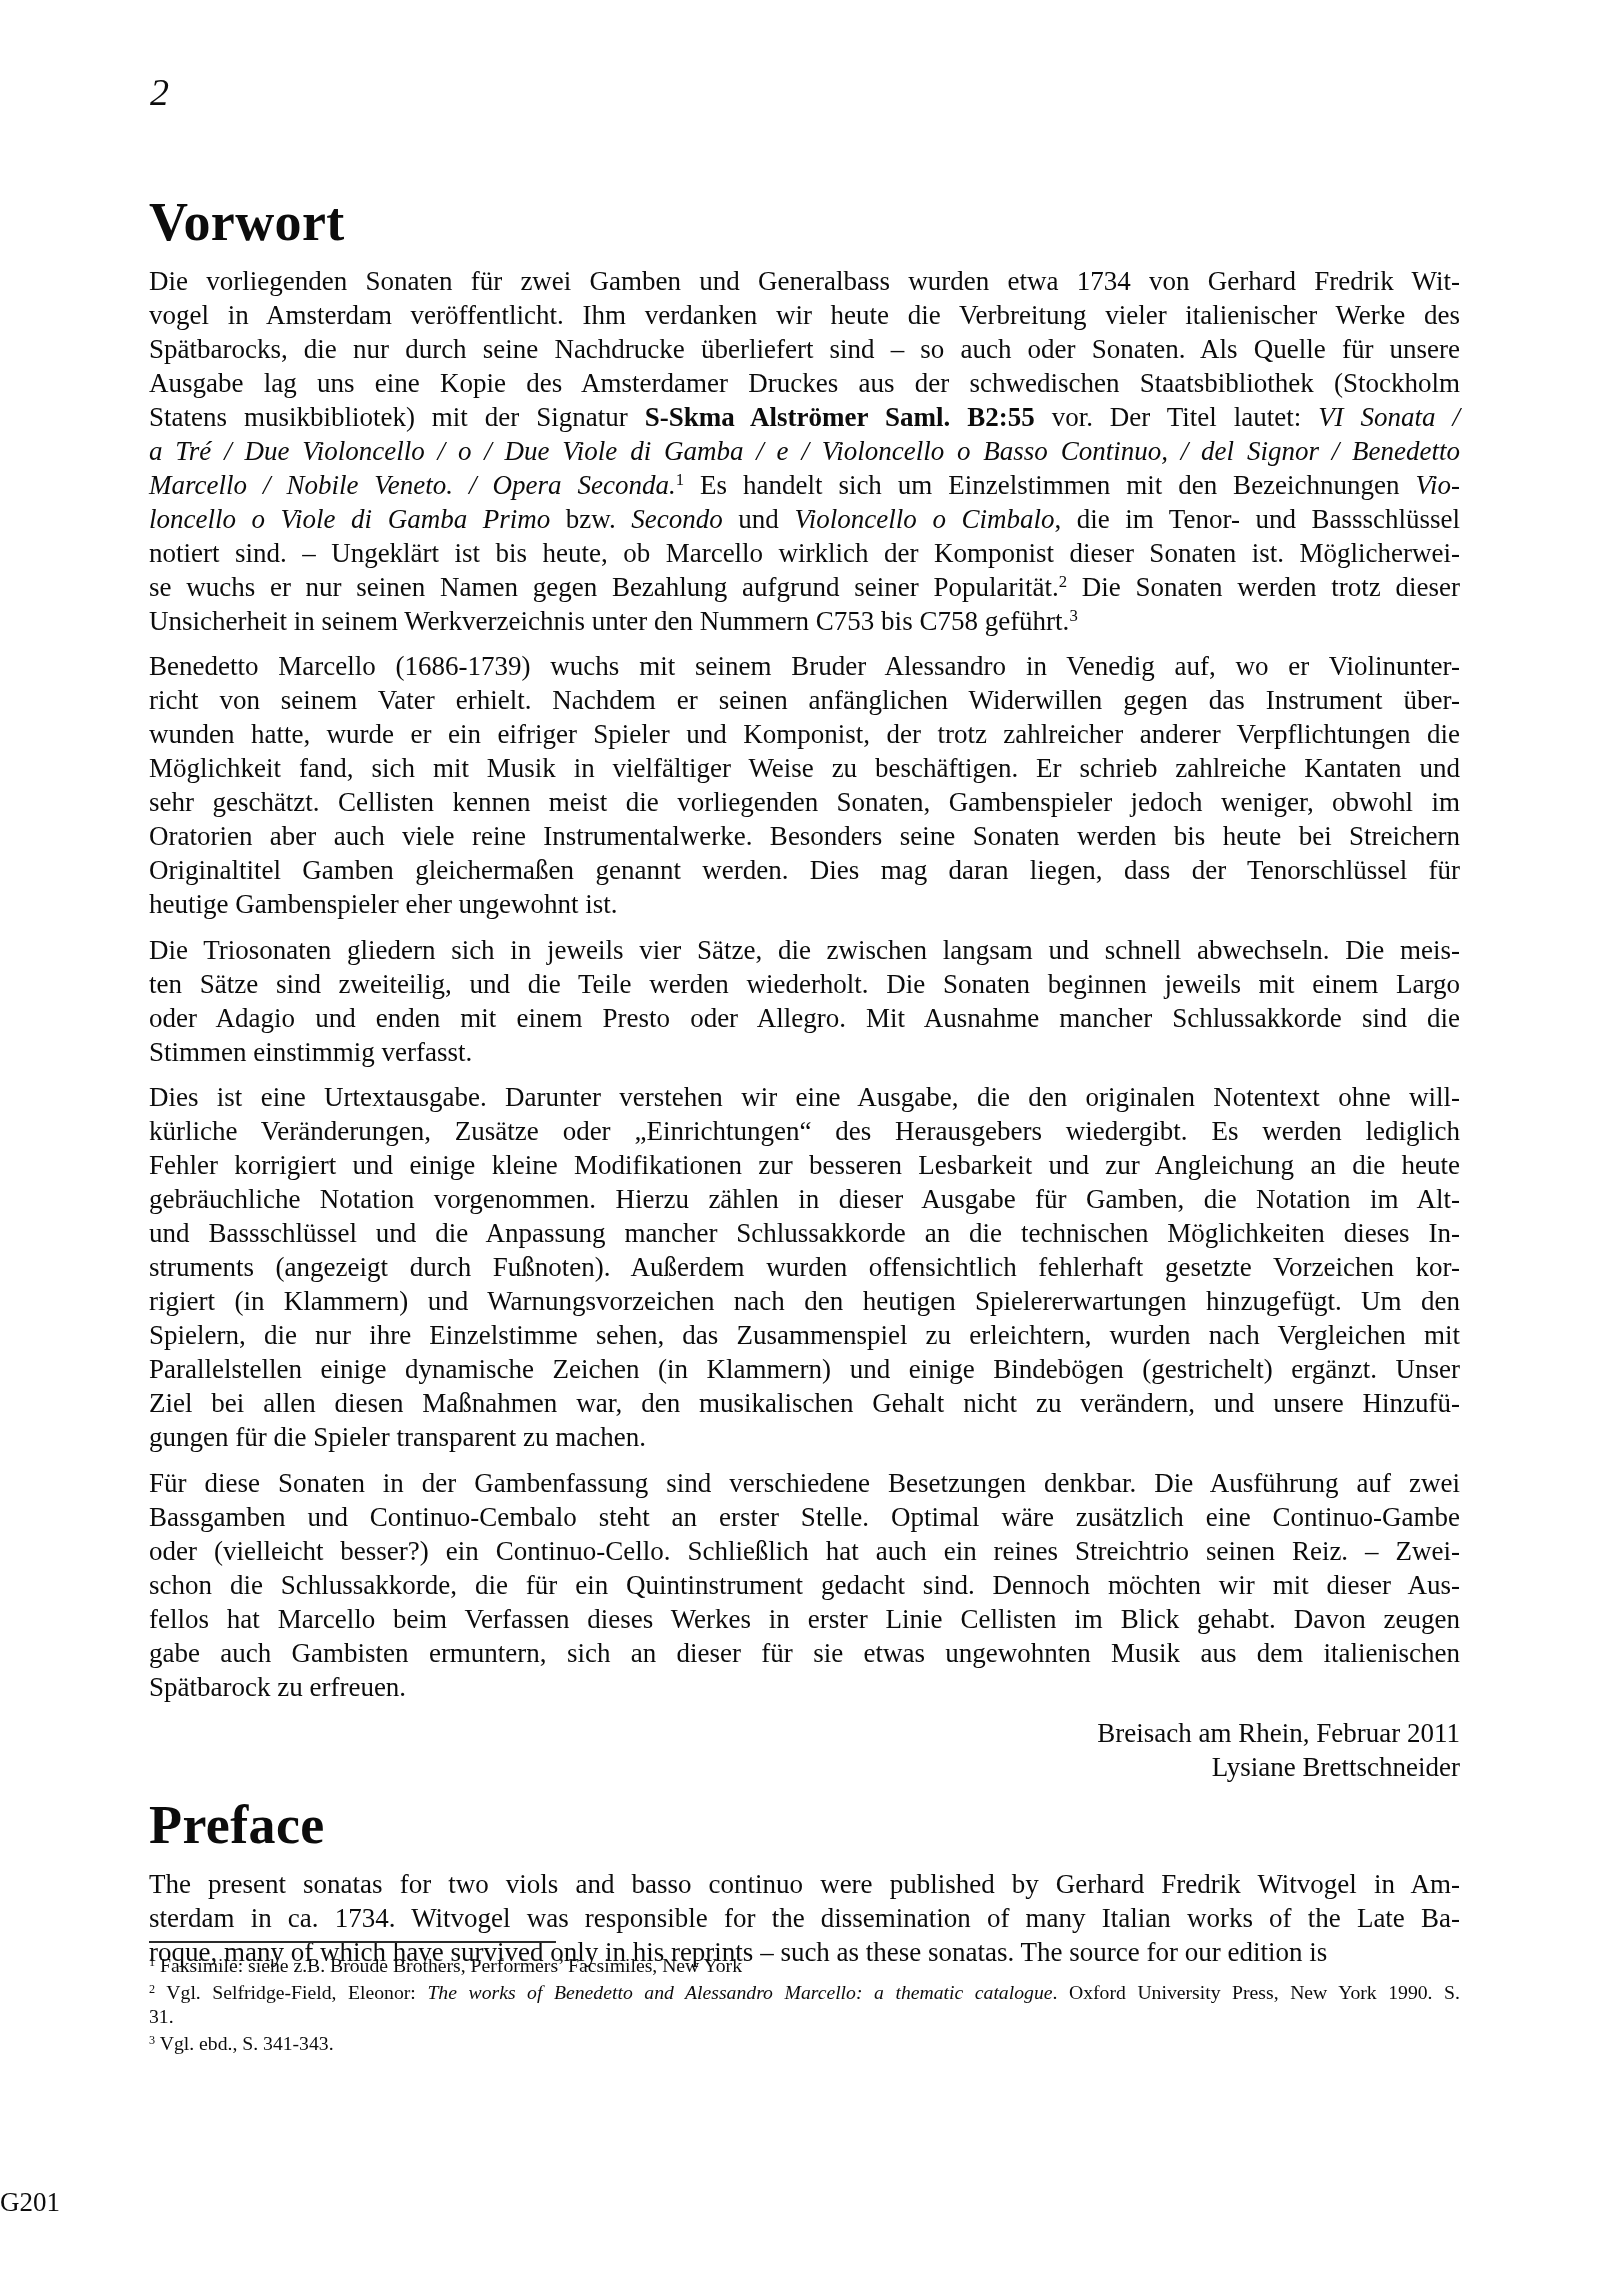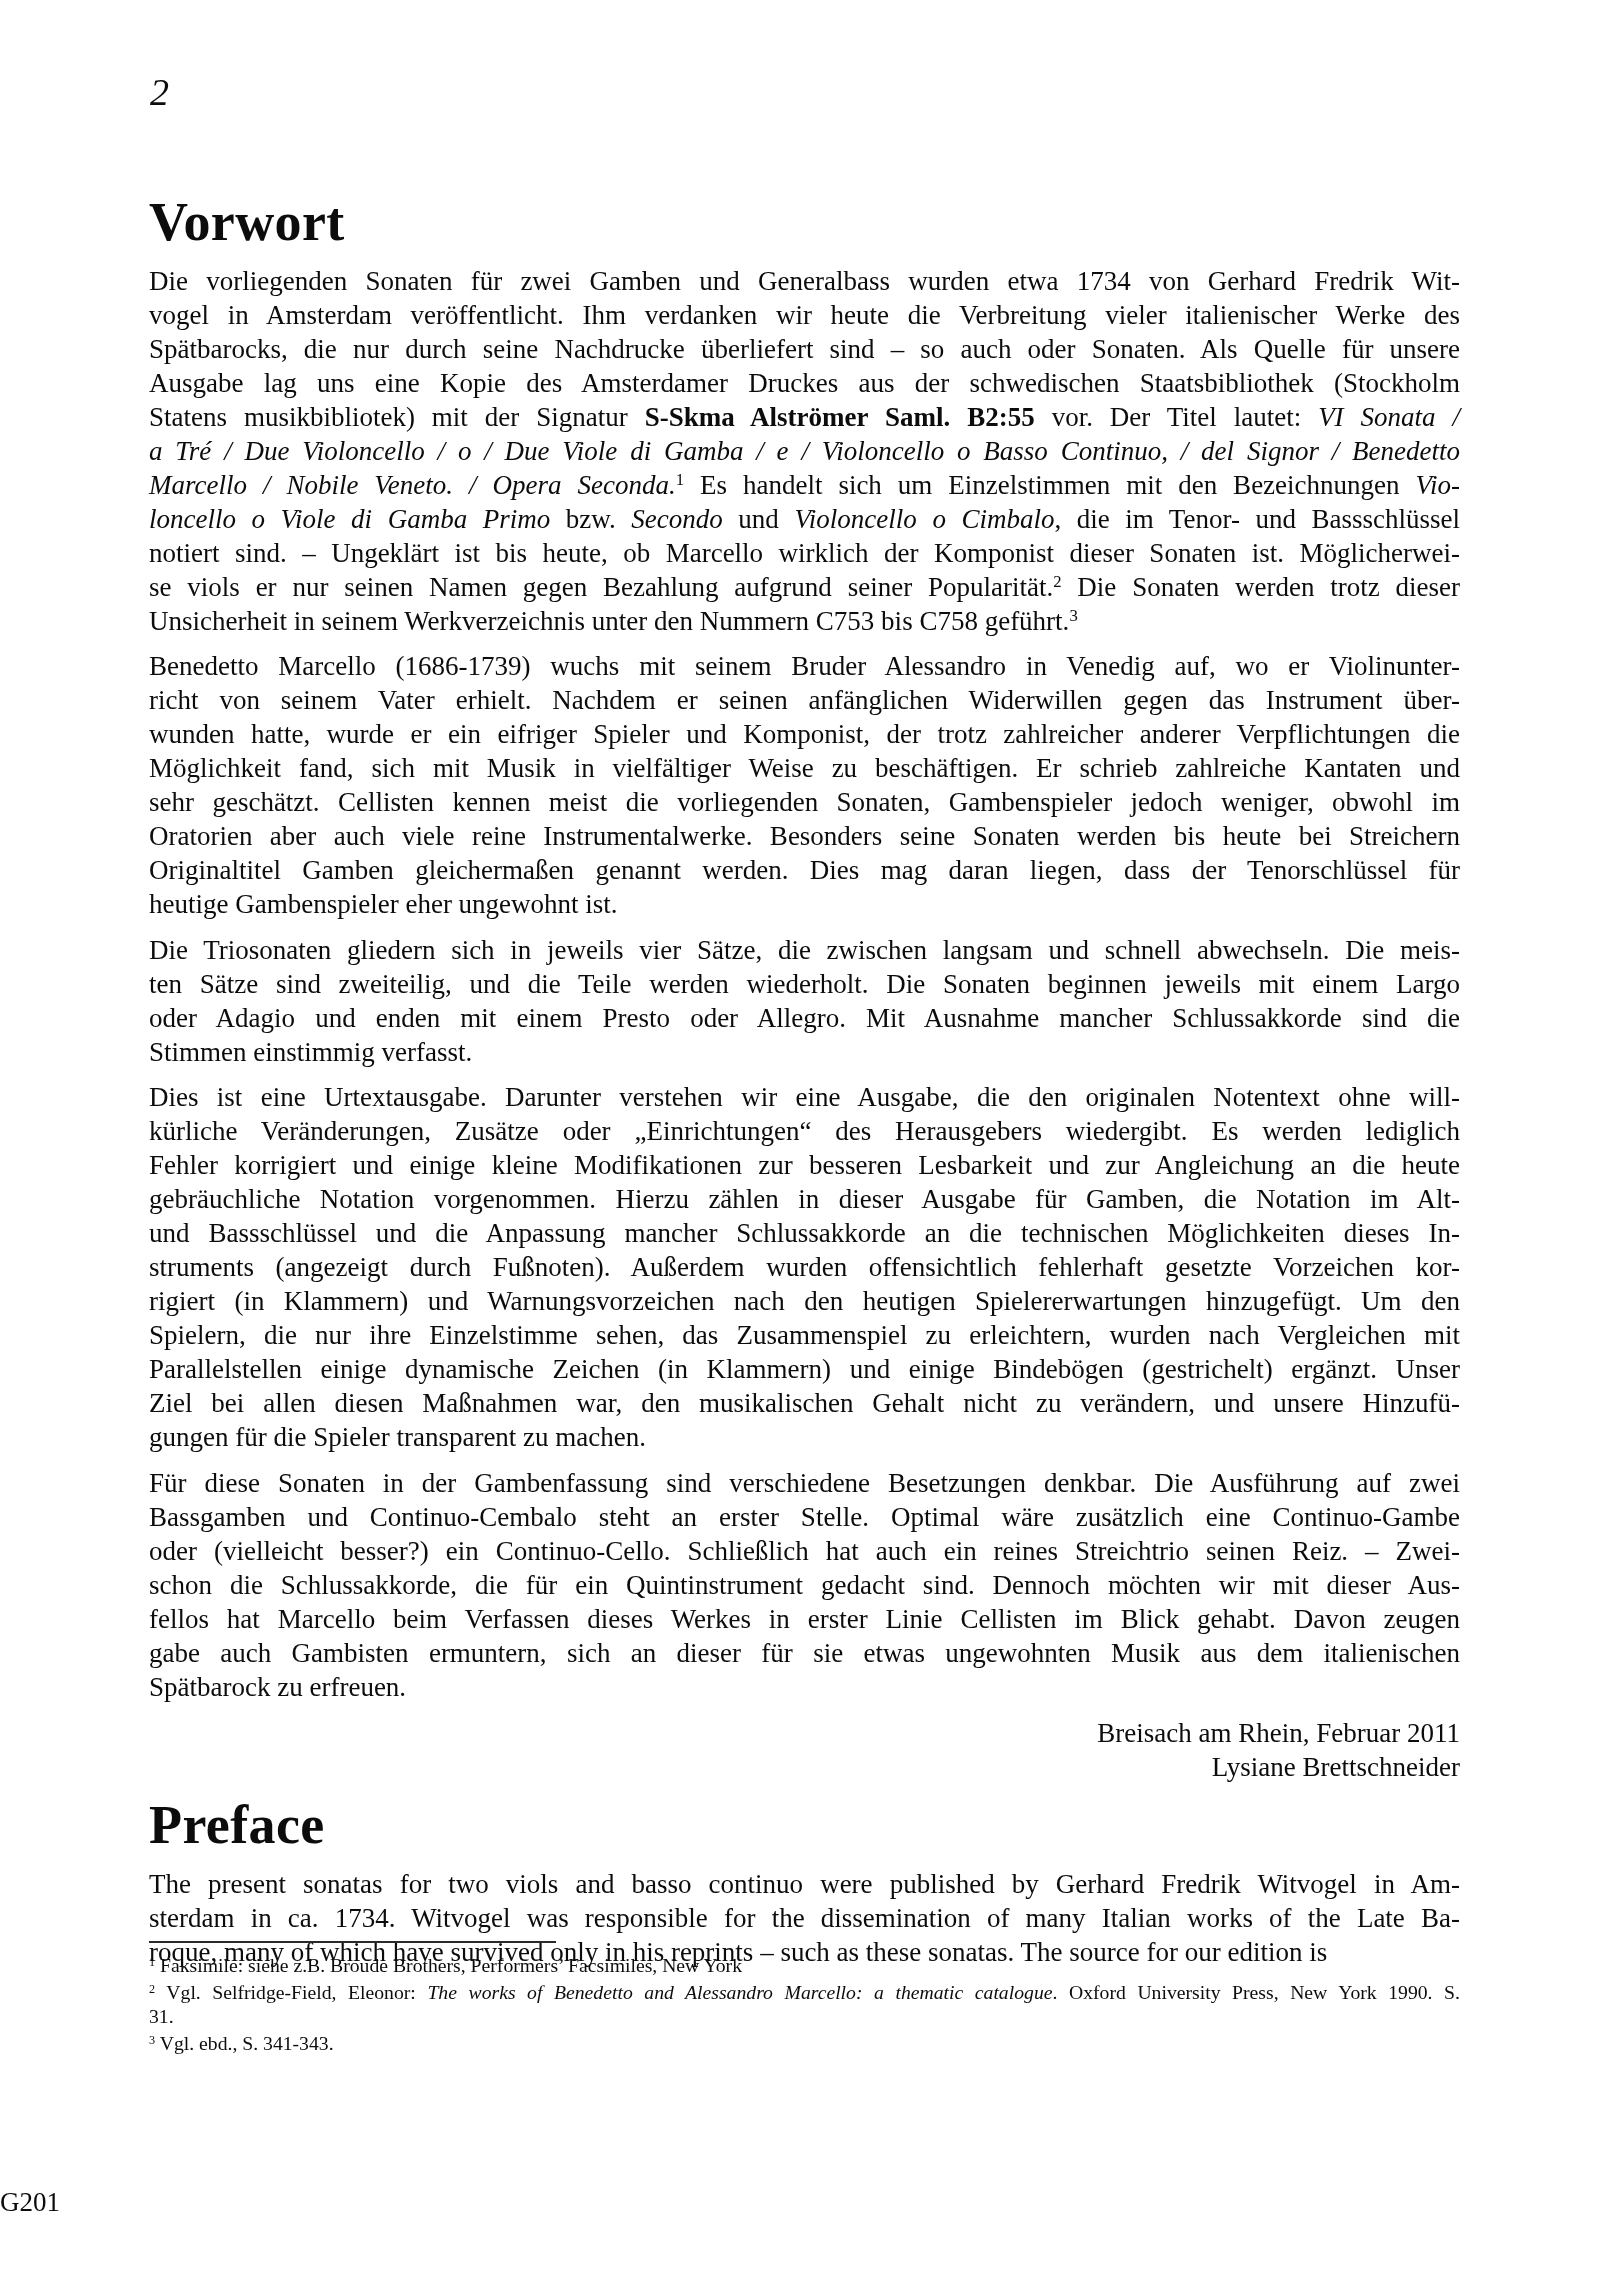--- a/index.html
+++ b/index.html
@@ -44,21 +44,21 @@
       <div class="para">
         <div class="line"><span>Die vorliegenden Sonaten für zwei Gamben und Generalbass wurden etwa 1734 von Gerhard Fredrik Wit-</span></div>
         <div class="line"><span>vogel in Amsterdam veröffentlicht. Ihm verdanken wir heute die Verbreitung vieler italienischer Werke des</span></div>
         <div class="line"><span>Spätbarocks, die nur durch seine Nachdrucke überliefert sind – so auch oder Sonaten. Als Quelle für unsere</span></div>
         <div class="line"><span>Ausgabe lag uns eine Kopie des Amsterdamer Druckes aus der schwedischen Staatsbibliothek (Stockholm</span></div>
         <div class="line"><span>Statens musikbibliotek) mit der Signatur </span><span class="b">S-Skma Alströmer Saml. B2:55</span><span> vor. Der Titel lautet: </span><span class="i">VI Sonata /</span></div>
         <div class="line"><span class="i">a Tré / Due Violoncello / o / Due Viole di Gamba / e / Violoncello o Basso Continuo, / del Signor / Benedetto</span></div>
         <div class="line"><span class="i">Marcello / Nobile Veneto. / Opera Seconda.</span><sup>1</sup><span> Es handelt sich um Einzelstimmen mit den Bezeichnungen </span><span class="i">Vio-</span></div>
         <div class="line"><span class="i">loncello o Viole di Gamba Primo</span><span> bzw. </span><span class="i">Secondo</span><span> und </span><span class="i">Violoncello o Cimbalo</span><span>, die im Tenor- und Bassschlüssel</span></div>
         <div class="line"><span>notiert sind. – Ungeklärt ist bis heute, ob Marcello wirklich der Komponist dieser Sonaten ist. Möglicherwei-</span></div>
-        <div class="line"><span>se viols er nur seinen Namen gegen Bezahlung aufgrund seiner Popularität.</span><sup>2</sup><span> Die Sonaten werden trotz dieser</span></div>
+        <div class="line"><span>se wuchs er nur seinen Namen gegen Bezahlung aufgrund seiner Popularität.</span><sup>2</sup><span> Die Sonaten werden trotz dieser</span></div>
         <div class="line line-last"><span>Unsicherheit in seinem Werkverzeichnis unter den Nummern C753 bis C758 geführt.</span><sup>3</sup></div>
       </div>
       <div class="para">
         <div class="line"><span>Benedetto Marcello (1686-1739) wuchs mit seinem Bruder Alessandro in Venedig auf, wo er Violinunter-</span></div>
         <div class="line"><span>richt von seinem Vater erhielt. Nachdem er seinen anfänglichen Widerwillen gegen das Instrument über-</span></div>
         <div class="line"><span>wunden hatte, wurde er ein eifriger Spieler und Komponist, der trotz zahlreicher anderer Verpflichtungen die</span></div>
         <div class="line"><span>Möglichkeit fand, sich mit Musik in vielfältiger Weise zu beschäftigen. Er schrieb zahlreiche Kantaten und</span></div>
         <div class="line"><span>sehr geschätzt. Cellisten kennen meist die vorliegenden Sonaten, Gambenspieler jedoch weniger, obwohl im</span></div>
         <div class="line"><span>Oratorien aber auch viele reine Instrumentalwerke. Besonders seine Sonaten werden bis heute bei Streichern</span></div>
         <div class="line"><span>Originaltitel Gamben gleichermaßen genannt werden. Dies mag daran liegen, dass der Tenorschlüssel für</span></div>

